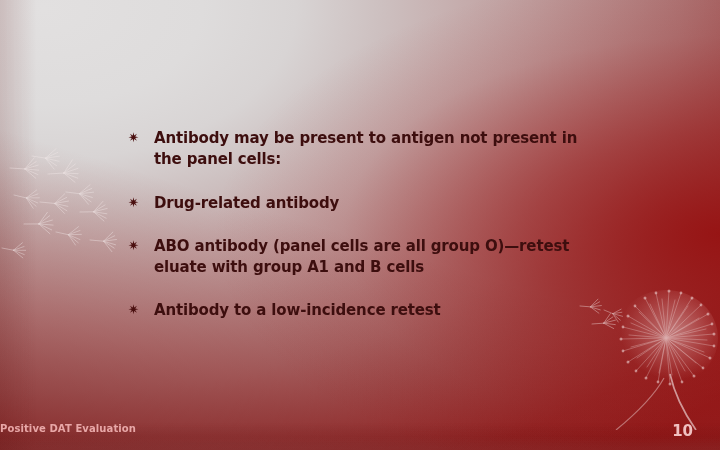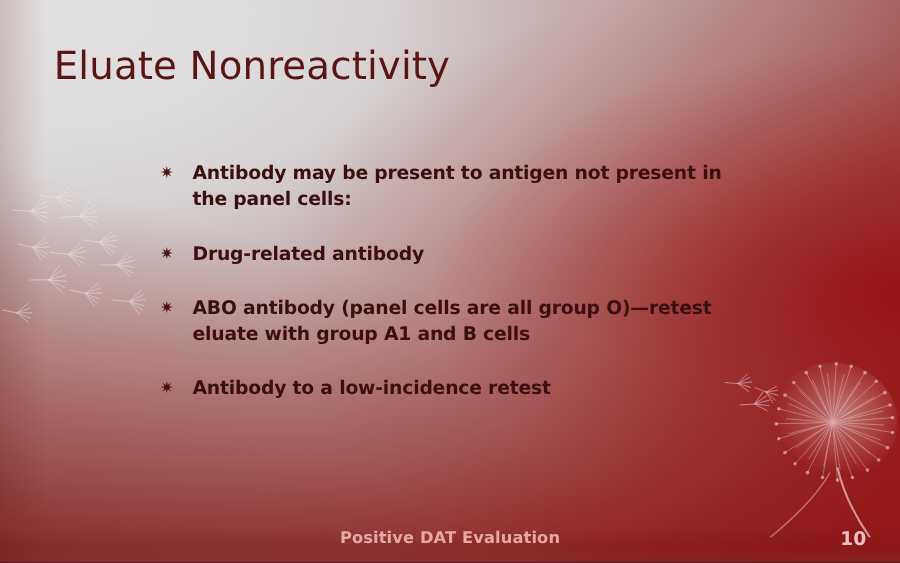--- a/index.html
+++ b/index.html
@@ -129,23 +129,22 @@
     color: #3d0e0e;
     letter-spacing: -0.15px;
   }
 
   
   .footer-note {
     position: absolute;
     left: 0;
     right: 0;
     top: 423px;
-    text-align: center;
     font-family: "DejaVu Sans", "Liberation Sans", sans-serif;
-    font-size: 13px;
+    font-size: 10px;
     font-weight: 600;
     letter-spacing: .1px;
     color: #e8a7a7;
   }
 
   .page-number {
     position: absolute;
     right: 27px;
     top: 422px;
     font-family: "DejaVu Sans", "Liberation Sans", sans-serif;
@@ -320,21 +319,20 @@
         <path d="M0 0 L11 4"></path>
         <path d="M11 4 L21 -2 M11 4 L22 2 M11 4 L23 6 M11 4 L21 10 M11 4 L18 13"></path>
       </g>
       <g transform="translate(26,40) rotate(4)">
         <path d="M0 0 L9 3"></path>
         <path d="M9 3 L17 -2 M9 3 L18 1 M9 3 L19 5 M9 3 L17 9 M9 3 L15 11"></path>
       </g>
     </g>
   </svg>
 
-  <h1 class="title">Eluate Nonreactivity</h1>
 
   <ul class="body-list">
 
     <li class="bullet-row">
       <span class="bullet-mark">✷</span>
       <span class="bullet-text">Antibody may be present to antigen not present in the panel cells:</span>
     </li>
 
     <li class="bullet-row">
       <span class="bullet-mark">✷</span>

